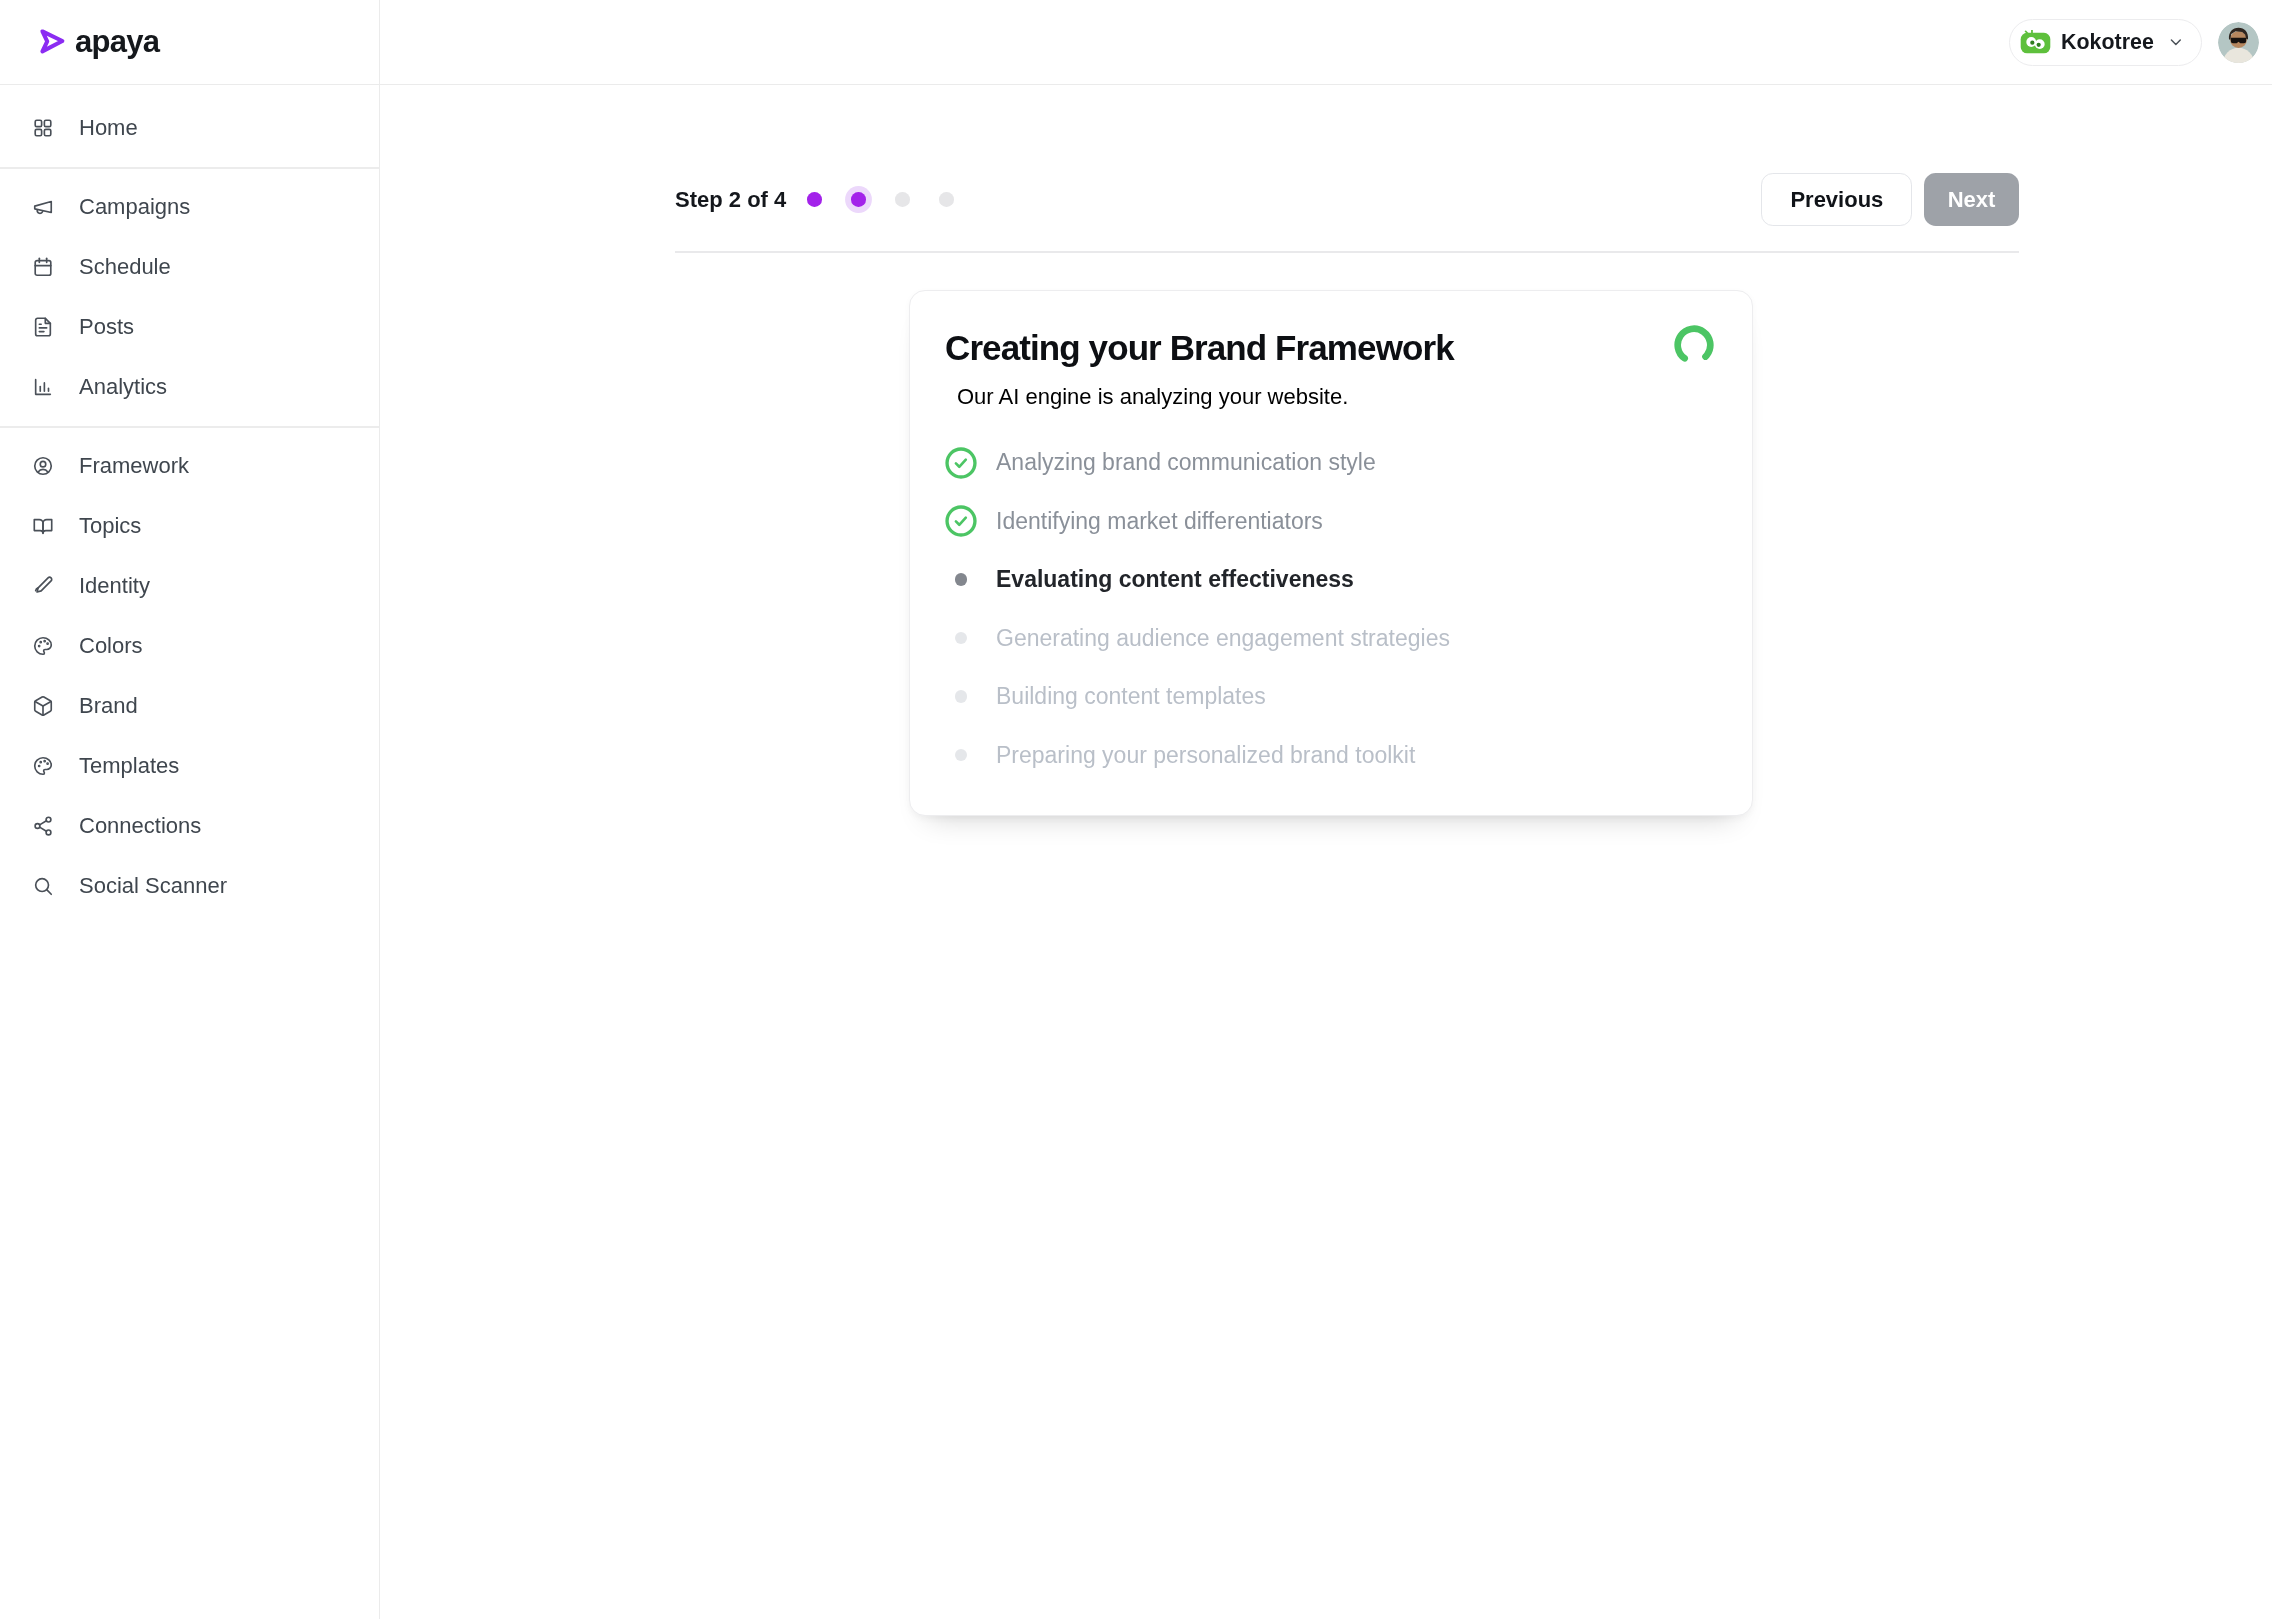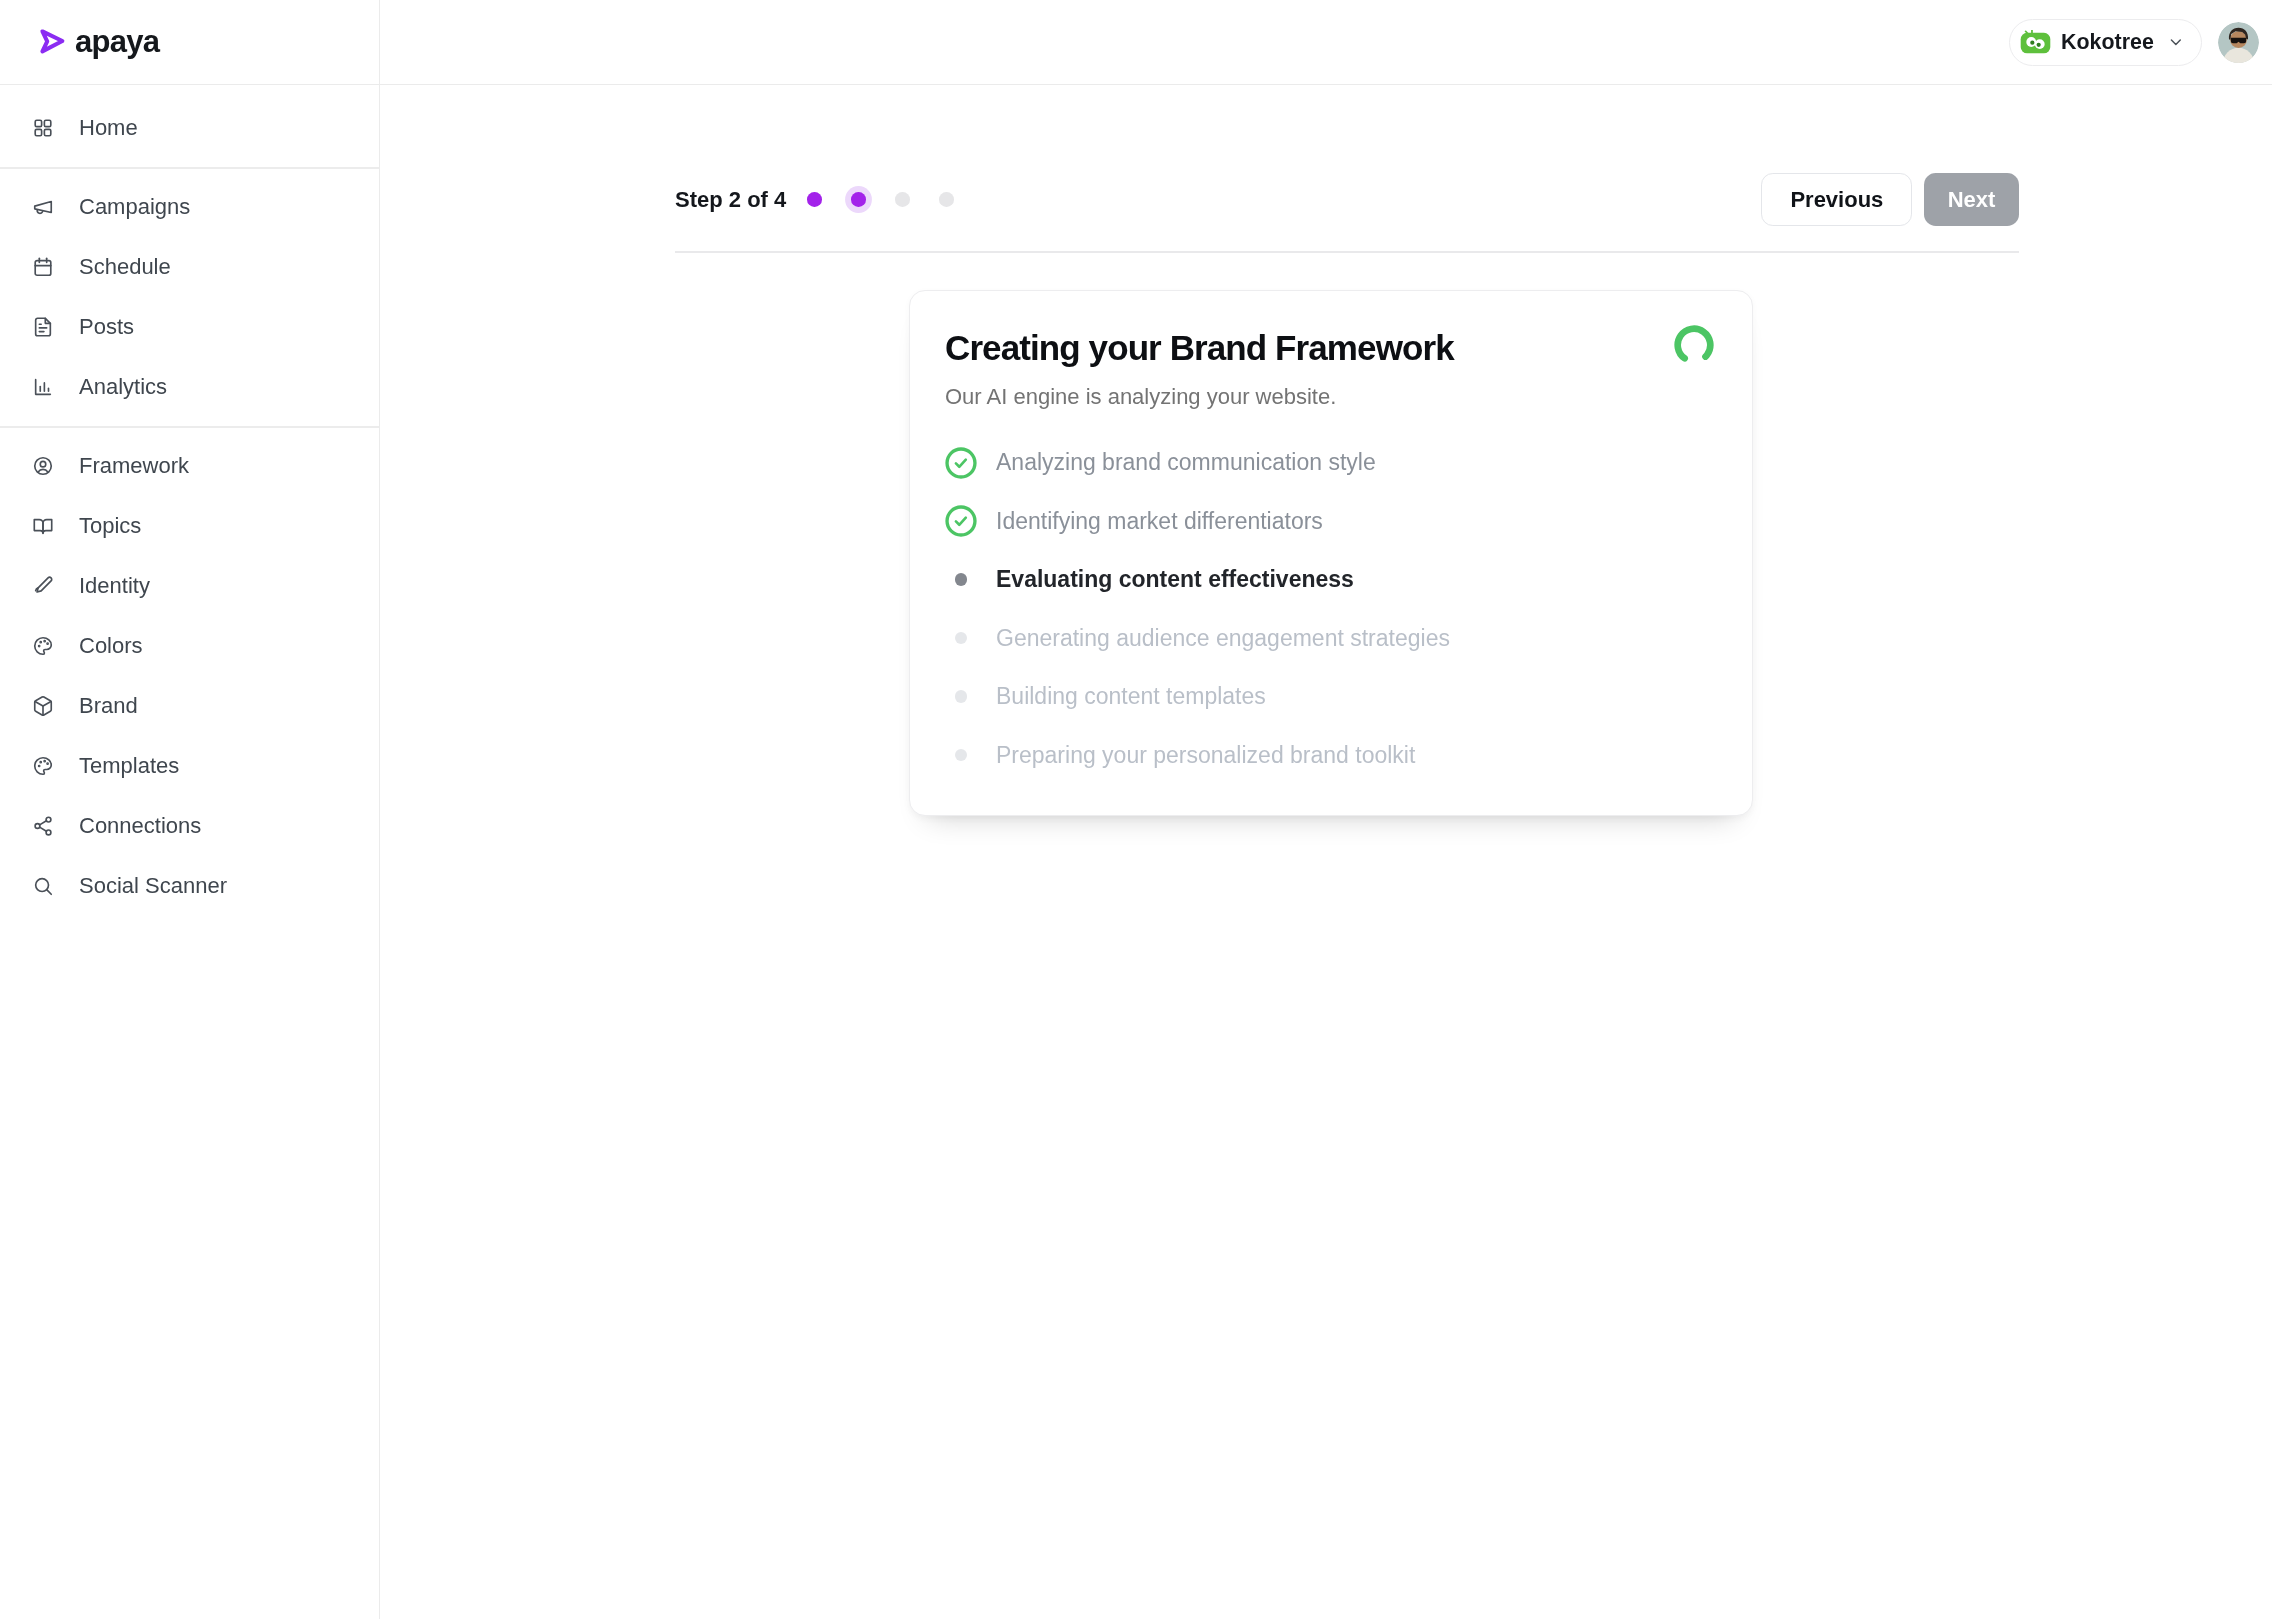--- a/index.html
+++ b/index.html
@@ -52,21 +52,21 @@
   .btn-previous { background:#fff; color:#101318; border:1.5px solid #e4e6ea; padding:0 28px; }
   .btn-next { background:#9ea2a8; color:#ffffff; border:none; padding:0 23.6px; cursor:default; }
   .step-divider { height:1.5px; background:#e9e9eb; margin-top:25px; }
 
   
   .card { position:relative; width:844px; margin-left:234px; margin-top:37px;
           background:#fff; border:1.5px solid #ededef; border-radius:16px;
           padding:37px 35px 17.7px 35px;
           box-shadow:0 19px 28px -19px rgba(0,0,0,.20), 0 2.2px 6.6px rgba(0,0,0,.035); }
   .card-title { font-size:35px; font-weight:800; color:#0d0f13; letter-spacing:-0.9px; }
-  .card-sub { margin-top:16px; font-size:22px; color:#737373; }
+  .card-sub { margin-top:16px; font-size:22px; color:#000000;margin-left:12px; }
   .spinner { position:absolute; top:34px; right:38px; width:40px; height:40px; }
 
   .tasks { margin-top:37px; }
   .task { display:flex; align-items:center; height:32px; margin-bottom:26.5px; gap:19px; }
   .task-marker { width:32px; height:32px; flex:0 0 auto; display:flex;
                  align-items:center; justify-content:center; }
   .bullet { width:12.5px; height:12.5px; border-radius:50%; }
   .task.active .bullet { background:#83878e; }
   .task.pending .bullet { background:#e5e7ea; }
   .task-label { font-size:23px; }

